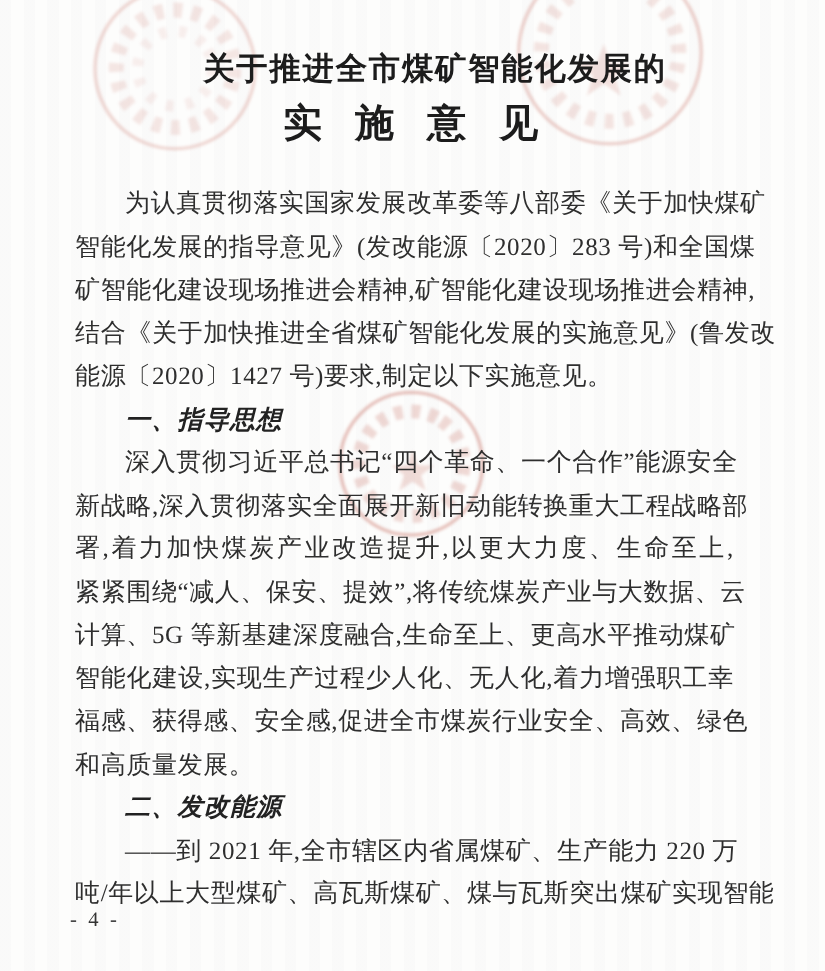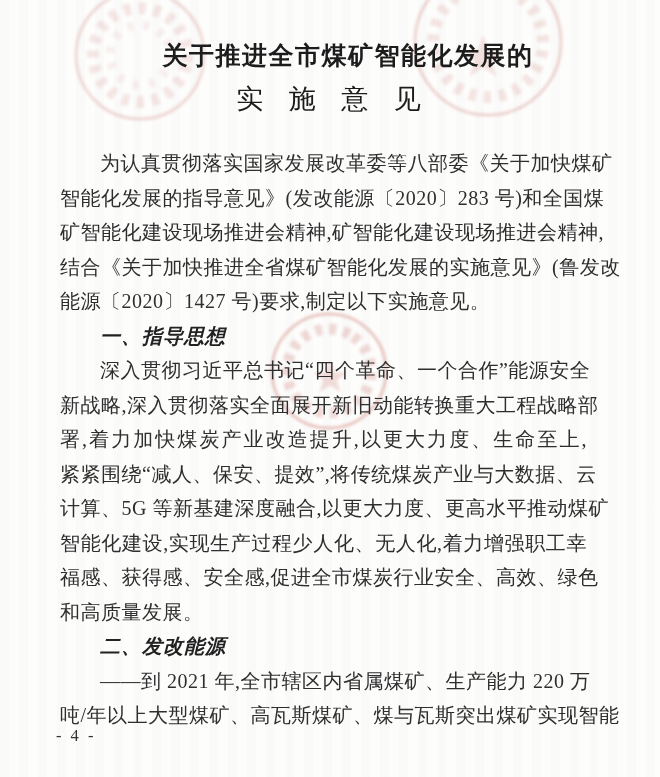--- a/index.html
+++ b/index.html
@@ -38,22 +38,22 @@
     font-family: "Liberation Sans", "DejaVu Sans", sans-serif;
   }
   .title-line1 {
     font-size: 25px;
     font-weight: 700;
     letter-spacing: 1.5px;
     line-height: 36px;
     padding-left: 36px;
   }
   .title-line2 {
-    font-size: 27px;
-    font-weight: 400;
+    font-size: 31px;
+    font-weight: 700;
     letter-spacing: 3px;
     word-spacing: 12px;
     line-height: 36px;
     margin-top: 8px;
   }
   
   .body-block {
     position: absolute;
     top: 146px;
     left: 60px;
@@ -136,21 +136,21 @@
     <div class="line">矿智能化建设现场推进会精神,矿智能化建设现场推进会精神,</div>
     <div class="line">结合《关于加快推进全省煤矿智能化发展的实施意见》(鲁发改</div>
     <div class="line last">能源〔2020〕1427 号)要求,制定以下实施意见。</div>
 
     <div class="line heading">一、指导思想</div>
 
     <div class="line ind">深入贯彻习近平总书记“四个革命、一个合作”能源安全</div>
     <div class="line">新战略,深入贯彻落实全面展开新旧动能转换重大工程战略部</div>
     <div class="line">署,着力加快煤炭产业改造提升,以更大力度、生命至上,</div>
     <div class="line">紧紧围绕“减人、保安、提效”,将传统煤炭产业与大数据、云</div>
-    <div class="line">计算、5G 等新基建深度融合,以更大力度、更高水平推动煤矿</div>
+    <div class="line">计算、5G 等新基建深度融合,生命至上、更高水平推动煤矿</div>
     <div class="line">智能化建设,实现生产过程少人化、无人化,着力增强职工幸</div>
     <div class="line">福感、获得感、安全感,促进全市煤炭行业安全、高效、绿色</div>
     <div class="line last">和高质量发展。</div>
 
     <div class="line heading">二、发改能源</div>
 
     <div class="line ind">——到 2021 年,全市辖区内省属煤矿、生产能力 220 万</div>
     <div class="line">吨/年以上大型煤矿、高瓦斯煤矿、煤与瓦斯突出煤矿实现智能</div>
 
   </div>

